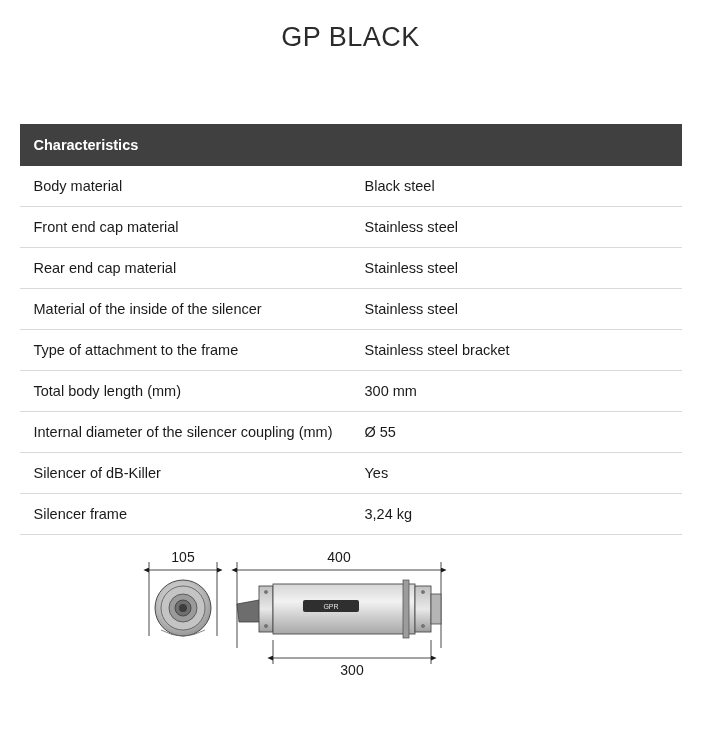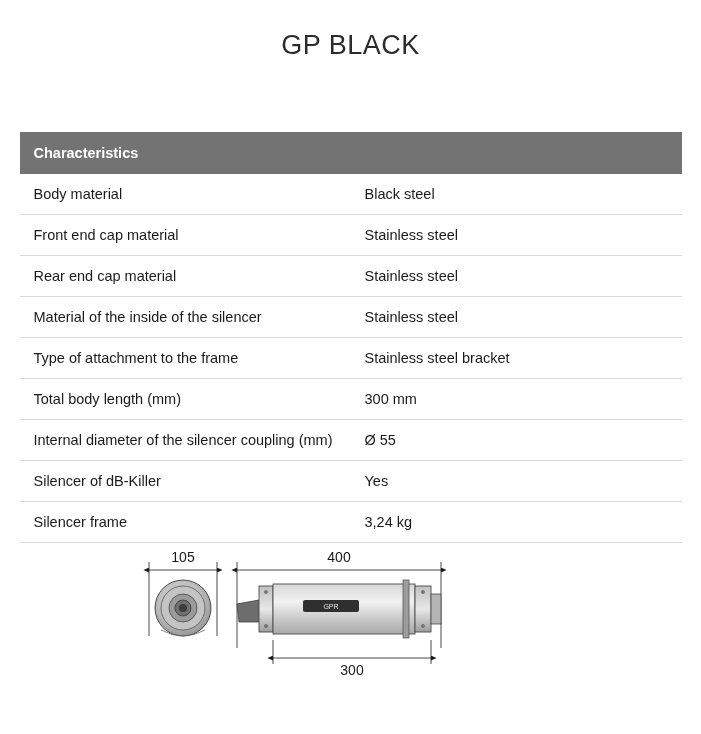--- a/index.html
+++ b/index.html
@@ -13,33 +13,33 @@
     font-family: "Liberation Sans", sans-serif;
     color: #1a1a1a;
     position: relative;
     overflow: hidden;
   }
   .page-title {
     text-align: center;
     font-size: 27px;
     font-weight: 400;
     color: #2b2b2b;
-    margin: 12px;
+    margin: 4px;
     padding-top: 18px;
     letter-spacing: 0.5px;
   }
   .spec-table {
     width: 662px;
     margin: 0 auto;
     margin-top: 71px;
     border-collapse: collapse;
     table-layout: fixed;
   }
   .spec-table thead th {
-    background: #737373;
+    background: #404040;
     color: #ffffff;
     text-align: left;
     font-size: 14.5px;
     font-weight: bold;
     padding: 13px 0 13px 14px;
   }
   .spec-table tbody td {
     font-size: 14.5px;
     font-weight: 400;
     color: #1a1a1a;

